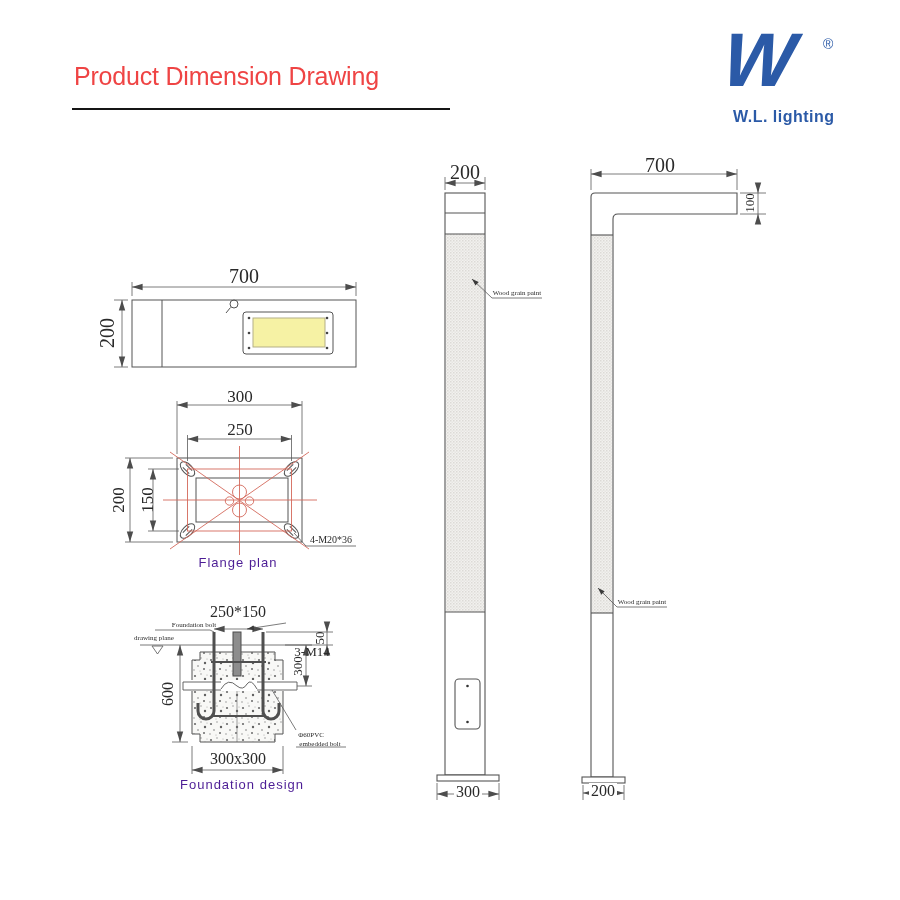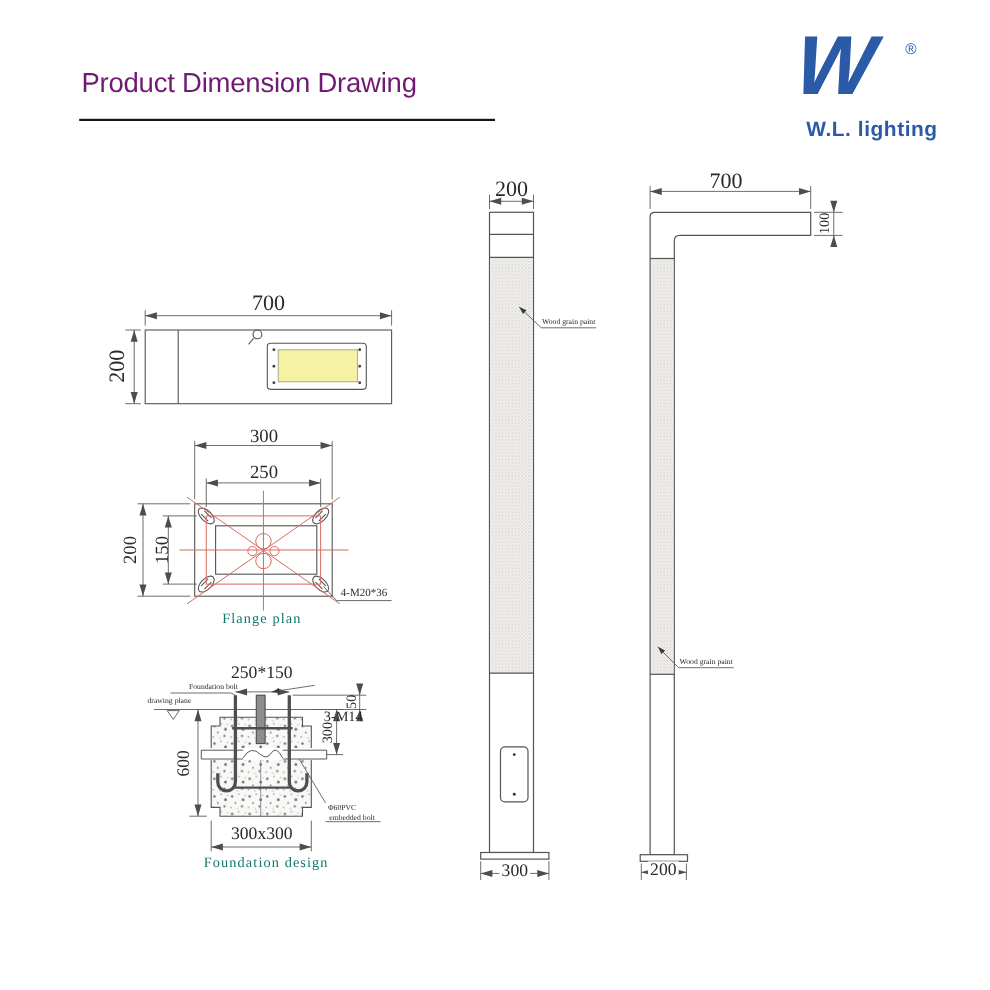--- a/index.html
+++ b/index.html
@@ -1,37 +1,37 @@
 <!DOCTYPE html>
 <html><head>
 <meta charset="utf-8">
 <style>
   html,body { margin:0; padding:0; }
   body { width:900px; height:900px; background:#ffffff; position:relative;
          font-family:"Liberation Sans", sans-serif; overflow:hidden; }
   .abs { position:absolute; }
 
   
-  .title { left:74px; top:62px; font-size:25px; font-weight:500; color:#701a75;
+  .title { left:74px; top:62px; font-size:25px; font-weight:500; color:#ef4444;
            letter-spacing:-0.2px; }
   .title-rule { left:72px; top:108px; width:378px; height:2px; background:#151515; }
 
   
   .logo-mark { left:724px; top:22px; font-size:76px; font-weight:bold; color:#2b5aa7;
                transform:skewX(-16deg); line-height:1; }
   .logo-reg { left:823px; top:36px; font-size:14px; color:#2b5aa7; }
-  .logo-text { left:733px; top:108px; font-size:19px; font-weight:bold; color:#2b5aa7;
+  .logo-text { left:733px; top:108px; font-size:16px; font-weight:bold; color:#2b5aa7;
                letter-spacing:0.5px; }
 
   
   .dim { position:absolute; font-family:"Liberation Serif", serif; color:#2a2a2a;
          white-space:nowrap; line-height:1; transform:translate(-50%,-50%); }
   .v   { transform:translate(-50%,-50%) rotate(-90deg); }
   .bg  { background:#fff; padding:0 2px; }
-  .mono{ font-family:Liberation Serif, serif; color:#0f766e; }
+  .mono{ font-family:Liberation Sans, sans-serif; color:#4c1d95; }
   .s20 { font-size:20px; } .s17 { font-size:17px; } .s16 { font-size:16px; } .s13 { font-size:13px; } .s11 { font-size:10px; }
   .s7  { font-size:7px; }
   .cap { font-size:13px; letter-spacing:1px; }
 
   svg.linework { position:absolute; left:0; top:0; }
 </style>
 </head>
 <body>
 
 <svg class="linework" width="900" height="900" viewBox="0 0 900 900">

